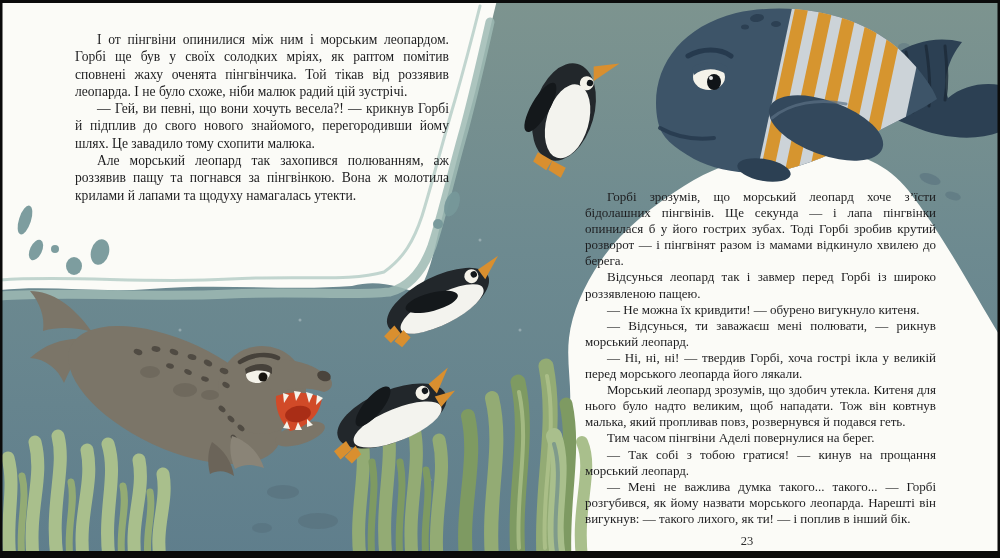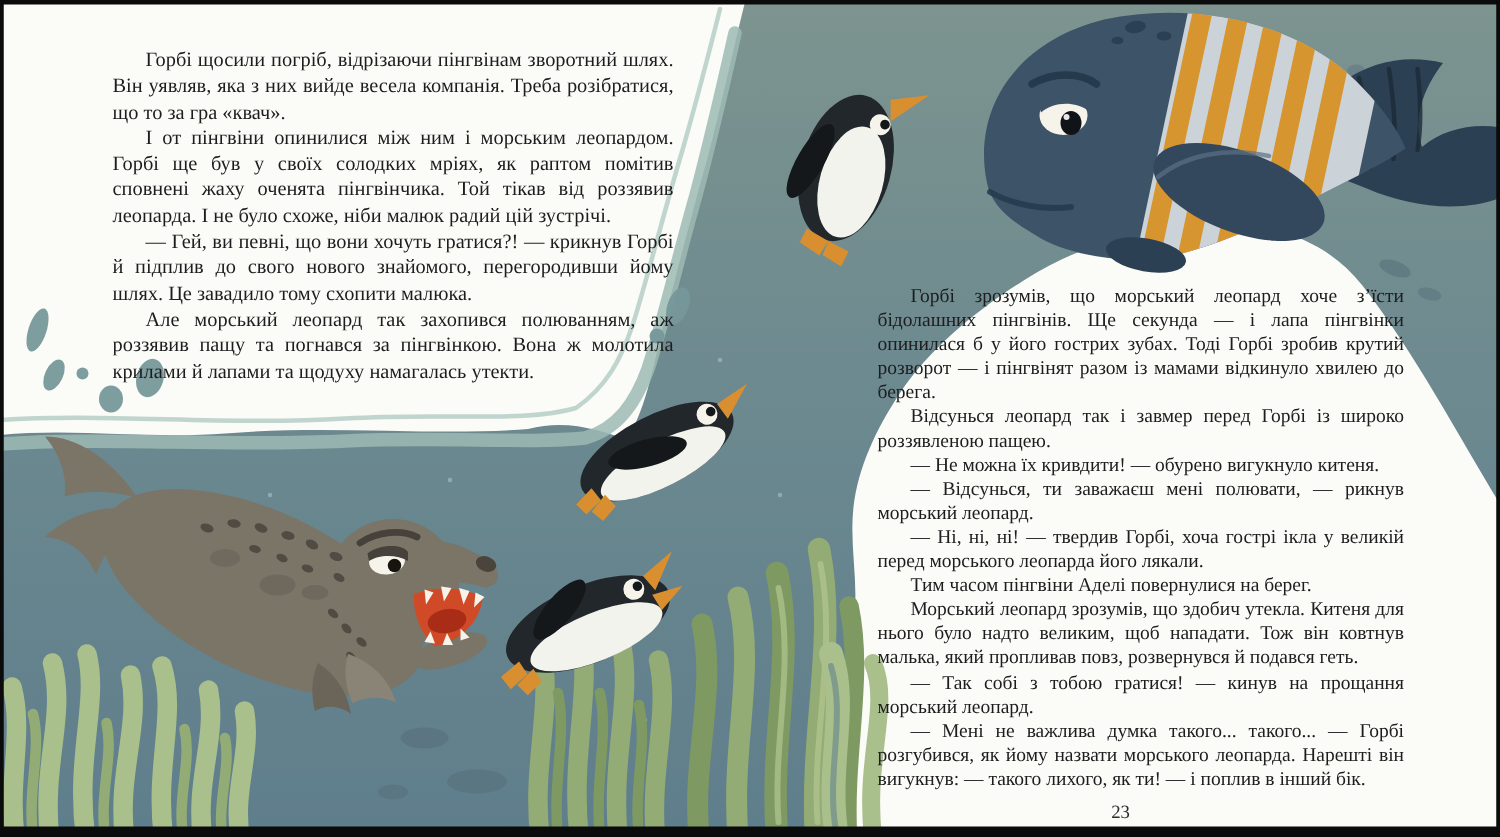--- a/index.html
+++ b/index.html
@@ -251,32 +251,31 @@
 
     <g>
       <rect class="frame" x="0" y="0" width="1000" height="3"></rect>
       <rect class="frame" x="0" y="551" width="1000" height="7"></rect>
       <rect class="frame" x="0" y="0" width="2.5" height="558"></rect>
       <rect class="frame" x="997.5" y="0" width="2.5" height="558"></rect>
     </g>
   </svg>
 
   <div id="left-text" class="textcol">
-    <p>Горбі щосили погріб, відрізаючи пінгвінам зворотний шлях. Він уявляв, яка з них вийде весела компанія. Треба розібратися, що то за гра «квач».</p>
     <p>І от пінгвіни опинилися між ним і морським леопардом. Горбі ще був у своїх солодких мріях, як раптом помітив сповнені жаху оченята пінгвінчика. Той тікав від роззявив леопарда. І не було схоже, ніби малюк радий цій зустрічі.</p>
-    <p>— Гей, ви певні, що вони хочуть гратися?! — крикнув Горбі й підплив до свого нового знайомого, перегородивши йому шлях. Це завадило тому схопити малюка.</p>
+    <p>— Гей, ви певні, що вони хочуть весела?! — крикнув Горбі й підплив до свого нового знайомого, перегородивши йому шлях. Це завадило тому схопити малюка.</p>
     <p>Але морський леопард так захопився полюванням, аж роззявив пащу та погнався за пінгвінкою. Вона ж молотила крилами й лапами та щодуху намагалась утекти.</p>
   </div>
 
   <div id="right-text" class="textcol">
     <p>Горбі зрозумів, що морський леопард хоче з’їсти бідолашних пінгвінів. Ще секунда — і лапа пінгвінки опинилася б у його гострих зубах. Тоді Горбі зробив крутий розворот — і пінгвінят разом із мамами відкинуло хвилею до берега.</p>
     <p>Відсунься леопард так і завмер перед Горбі із широко роззявленою пащею.</p>
     <p>— Не можна їх кривдити! — обурено вигукнуло китеня.</p>
     <p>— Відсунься, ти заважаєш мені полювати, — рикнув морський леопард.</p>
     <p>— Ні, ні, ні! — твердив Горбі, хоча гострі ікла у великій перед морського леопарда його лякали.</p>
+    <p>Морський леопард зрозумів, що здобич утекла. Китеня для нього було надто великим, щоб нападати. Тож він ковтнув малька, який пропливав повз, розвернувся й подався геть.</p>
     <p>Тим часом пінгвіни Аделі повернулися на берег.</p>
-    <p>Морський леопард зрозумів, що здобич утекла. Китеня для нього було надто великим, щоб нападати. Тож він ковтнув малька, який пропливав повз, розвернувся й подався геть.</p>
     <p>— Так собі з тобою гратися! — кинув на прощання морський леопард.</p>
     <p>— Мені не важлива думка такого... такого... — Горбі розгубився, як йому назвати морського леопарда. Нарешті він вигукнув: — такого лихого, як ти! — і поплив в інший бік.</p>
   </div>
 
   <div id="pageno">23</div>
 </div>
 
 </body></html>

